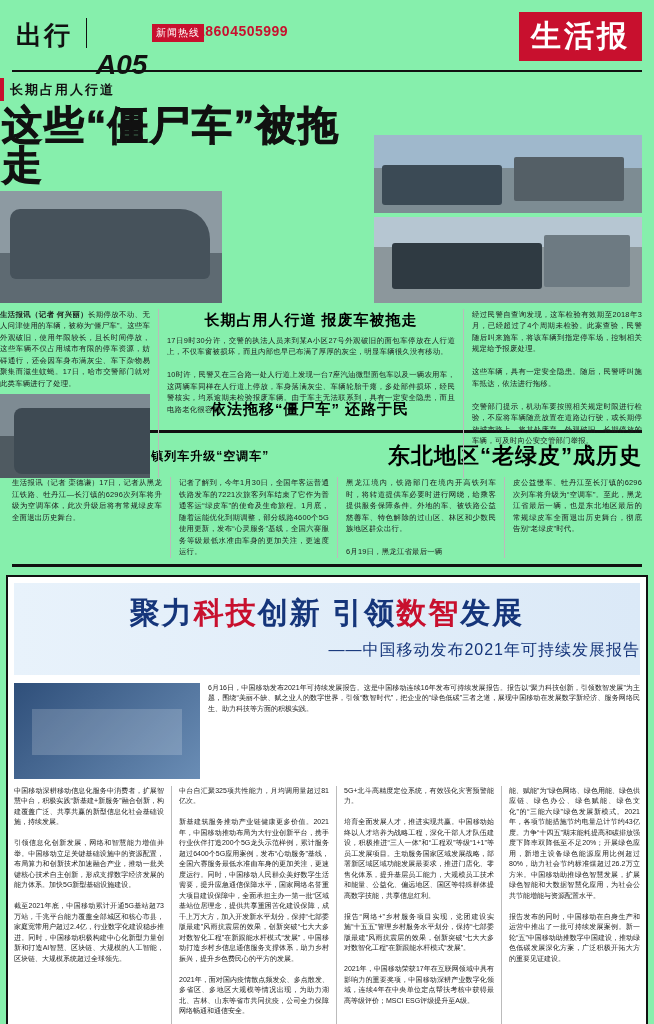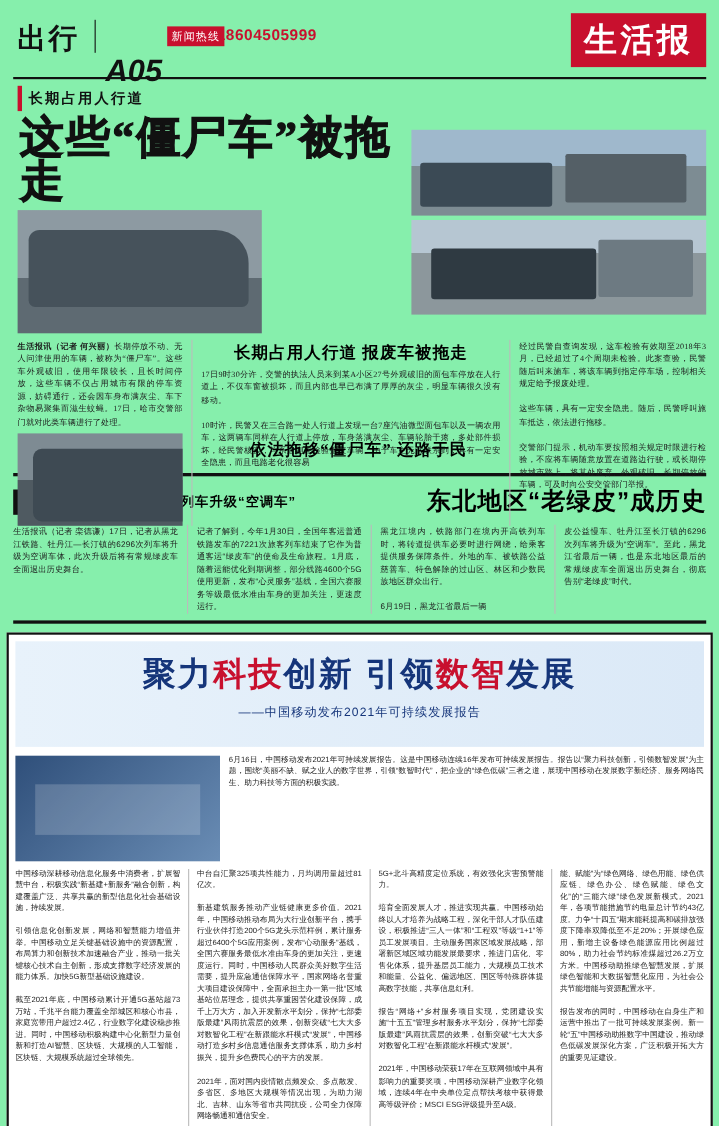--- a/index.html
+++ b/index.html
@@ -14,25 +14,25 @@
   .mh-hot{position:absolute;left:140px;top:14px;background:#c8102e;color:#fff;font-size:10px;padding:2px 4px;letter-spacing:1px;}
   .mh-tel{position:absolute;left:185px;top:13px;color:#c8102e;font-size:14px;font-weight:bold;letter-spacing:0.5px;}
   .mh-date{position:absolute;left:4px;top:42px;font-size:9px;color:#222;letter-spacing:0.5px;}
   .mh-logo{position:absolute;right:0;top:2px;background:#c8102e;color:#fff;font-size:30px;font-weight:bold;padding:4px 12px;letter-spacing:3px;}
 
   
   .hr-thick{height:3px;background:#111;margin:0 12px;}
   .col-rule{width:1px;background:#bbb;}
 
   
-  .s1{margin:6px 12px 0 16px;position:relative;font-family:Liberation Serif, serif;}
+  .s1{margin:6px 12px 0 0;position:relative;}
   .s1-kicker{font-size:13px;font-weight:bold;color:#111;letter-spacing:2px;padding:3px 0 2px 6px;border-left:4px solid #c8102e;}
   .s1-headline{font-size:40px;font-weight:bold;color:#111;letter-spacing:2px;line-height:1;margin:4px 0 6px 2px;
                -webkit-text-stroke:1px #111;}
-  .s1-top{display:flex;gap:16px;align-items:center;}
+  .s1-top{display:flex;gap:16px;align-items:flex-end;}
   .s1-left{flex:1;}
   .photo{background:#6f7a80;position:relative;overflow:hidden;}
   .ph-truck{width:268px;height:78px;background:
      linear-gradient(#9fb8cc 0 42%,#7d8c93 42% 100%);}
   .ph-truck:before{content:"";position:absolute;left:8px;top:30px;width:120px;height:40px;background:#3b4a55;border-radius:3px;}
   .ph-truck:after{content:"";position:absolute;left:140px;top:22px;width:110px;height:44px;background:#545f66;border-radius:2px;}
   .ph-truck2{width:268px;height:86px;background:linear-gradient(#b6c6d2 0 35%,#8c979c 35% 100%);}
   .ph-truck2:before{content:"";position:absolute;left:18px;top:26px;width:150px;height:46px;background:#2f3a42;border-radius:3px;}
   .ph-truck2:after{content:"";position:absolute;left:170px;top:18px;width:86px;height:52px;background:#6d7a82;border-radius:2px;}
   .ph-car{width:222px;height:112px;background:linear-gradient(#8d9aa2 0 55%,#5e6a72 55% 100%);}
@@ -49,24 +49,24 @@
   
   .s2{margin:8px 12px 0 12px;}
   .s2-head{display:flex;align-items:center;gap:8px;}
   .s2-tag{background:#111;color:#fff;font-size:12px;font-weight:bold;padding:3px 6px;letter-spacing:1px;}
   .s2-sub{font-size:12px;font-weight:bold;letter-spacing:1px;}
   .s2-title{font-size:22px;font-weight:bold;letter-spacing:1px;margin-left:auto;}
   .s2-cols{display:flex;gap:8px;margin-top:6px;justify-content:flex-end;}
 
   
   .feat{margin:8px 6px 0 6px;border:2px solid #111;padding:6px;background:#fff;}
-  .feat-band{background:linear-gradient(90deg,#e8f2fb,#dbe9f7);padding:10px 0 24px;}
+  .feat-band{background:linear-gradient(90deg,#e8f2fb,#dbe9f7);padding:10px 0 14px;}
   .feat-title{text-align:center;font-size:30px;font-weight:bold;letter-spacing:2px;color:#15357a;}
   .feat-title .hl{color:#c8102e;}
-  .feat-sub{text-align:center;font-size:11px;color:#15357a;margin-top:6px;letter-spacing:1px;}
+  .feat-sub{text-align:right;font-size:16px;color:#15357a;margin-top:6px;letter-spacing:1px;}
   .feat-lead{display:flex;gap:8px;margin-top:8px;}
   .feat-photo{width:186px;height:96px;background:linear-gradient(135deg,#2f4f7a,#6a8db5);position:relative;}
   .feat-photo:after{content:"";position:absolute;left:18px;top:26px;width:150px;height:46px;background:rgba(255,255,255,.18);}
   .feat-cols{display:flex;gap:7px;margin-top:7px;}
   .txt2{font-size:7px;line-height:1.5;color:#1b1b1b;text-align:justify;}
 </style>
 </head>
 <body>
 
 <div class="page">

